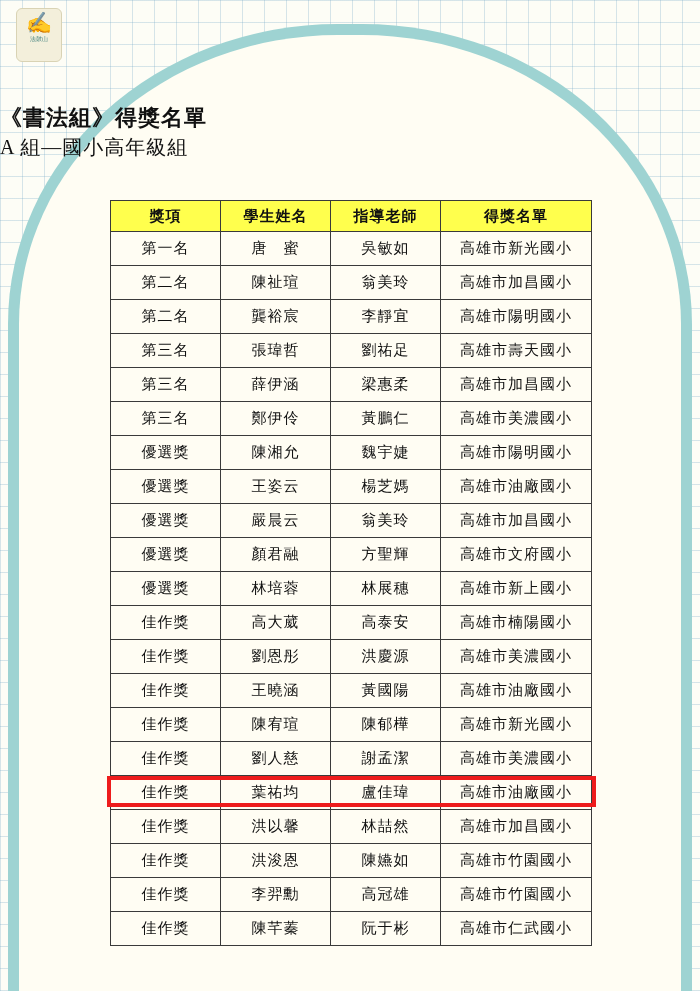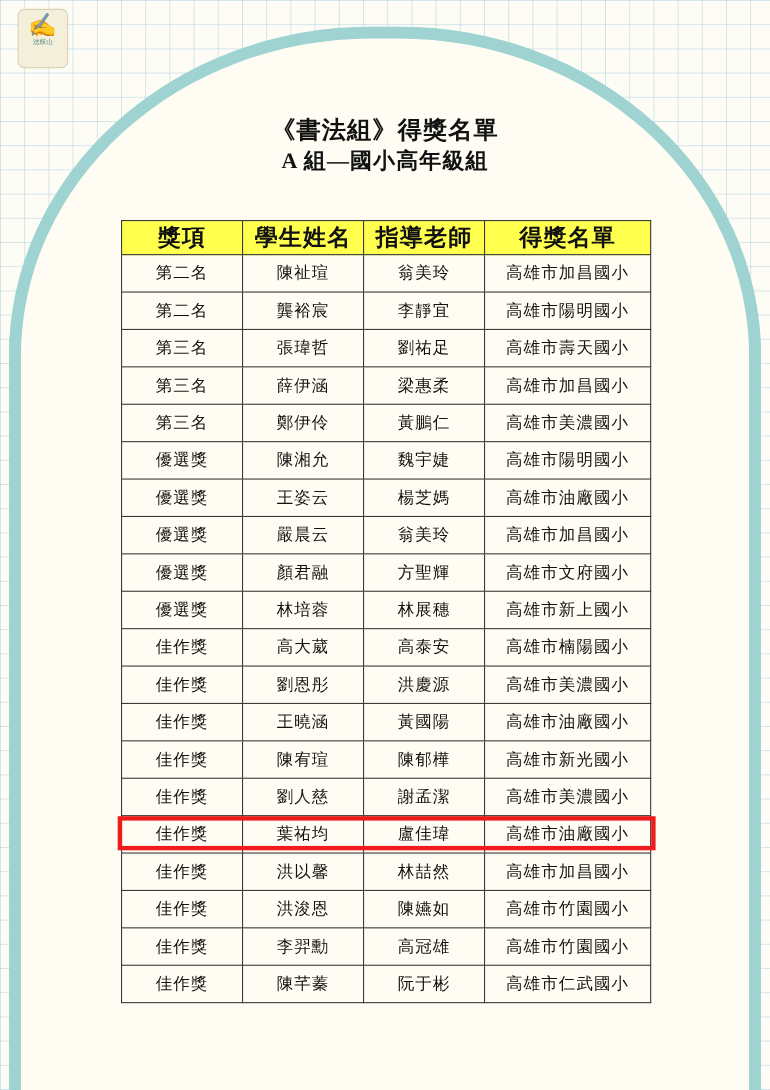--- a/index.html
+++ b/index.html
@@ -84,33 +84,32 @@
     margin-top: 2px;
     text-align: center;
   }
 
   
   #titles {
     position: absolute;
     left: 0;
     top: 104px;
     width: 700px;
-    text-align: center;
     z-index: 5;
   }
   .title-main {
     font-size: 22px;
     font-weight: bold;
     letter-spacing: 1px;
     color: #111111;
     line-height: 28px;
   }
   .title-sub {
     font-size: 20px;
-    font-weight: bold;
+    font-weight: normal;
     letter-spacing: 1px;
     color: #111111;
     line-height: 27px;
     margin-top: 2px;
   }
 
   
   #table-wrap {
     position: absolute;
     left: 110px;
@@ -130,21 +129,21 @@
     text-align: center;
     vertical-align: middle;
     font-size: 15px;
     color: #111111;
     letter-spacing: 1px;
     padding: 0;
   }
   table.award thead th {
     background: #ffff4d;
     font-weight: bold;
-    font-size: 21px;
+    font-size: 15px;
     height: 30px;
   }
   col.c-award  { width: 110px; }
   col.c-name   { width: 110px; }
   col.c-teacher{ width: 110px; }
   col.c-school { width: 151px; }
 
   tr.highlight td {
     position: relative;
   }
@@ -188,20 +187,26 @@
       <thead>
         <tr>
           <th>獎項</th>
           <th>學生姓名</th>
           <th>指導老師</th>
           <th>得獎名單</th>
         </tr>
       </thead>
       <tbody id="table-body">
           <tr>
+            <td>第一名</td>
+            <td>唐　蜜</td>
+            <td>吳敏如</td>
+            <td>高雄市新光國小</td>
+          </tr>
+          <tr>
             <td>第二名</td>
             <td>陳祉瑄</td>
             <td>翁美玲</td>
             <td>高雄市加昌國小</td>
           </tr>
           <tr>
             <td>第二名</td>
             <td>龔裕宸</td>
             <td>李靜宜</td>
             <td>高雄市陽明國小</td>

